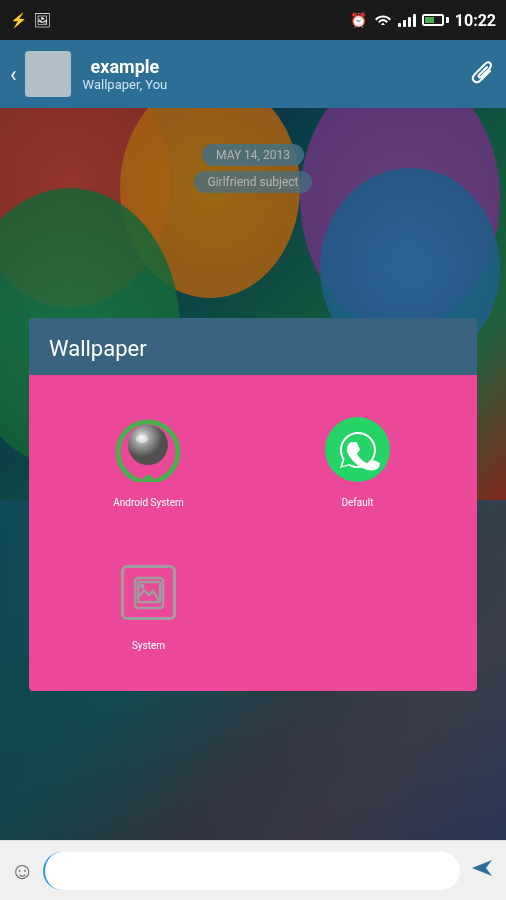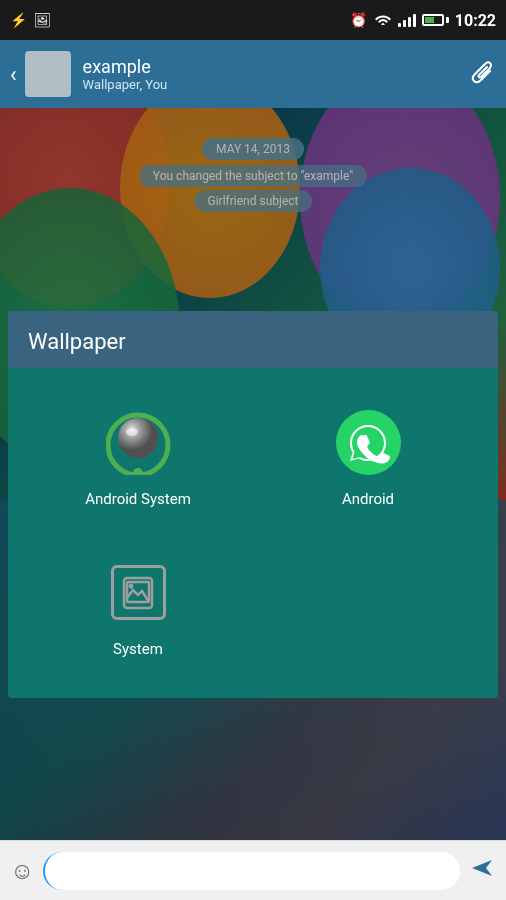--- a/index.html
+++ b/index.html
@@ -83,21 +83,22 @@
       color: #fff;
     }
 
     .title-info {
       flex: 1;
     }
 
     .chat-title {
       color: #fff;
       font-size: 18px;
-      font-weight: normal;
+      font-weight: bold;
+      margin-left: 8px;
     }
 
     .chat-subtitle {
       color: #cde6f5;
       font-size: 13px;
     }
 
     .attach-icon {
       color: #fff;
       font-size: 22px;
@@ -115,21 +116,21 @@
       overflow: hidden;
       z-index: 0;
     }
 
     
     #chat-messages {
       position: absolute;
       top: 108px;
       left: 0;
       width: 100%;
-      padding: 22px 12px;
+      padding: 28px 12px;
       z-index: 10;
     }
 
     .date-badge {
       text-align: center;
       margin: 8px 0;
     }
 
     .date-badge span {
       background: rgba(100, 160, 190, 0.85);
@@ -200,22 +201,22 @@
       width: 100%;
       height: 792px;
       background: rgba(0,0,0,0.3);
       z-index: 50;
       display: flex;
       align-items: center;
       justify-content: center;
     }
 
     #wallpaper-dialog {
-      width: 490px;
-      background: #0f766e;
+      width: 448px;
+      background: #ec4899;
       border-radius: 4px;
       overflow: hidden;
     }
 
     .dialog-header {
       background: #3a6380;
       padding: 18px 20px 14px;
     }
 
     .dialog-title {
@@ -244,21 +245,21 @@
       width: 70px;
       height: 70px;
       margin-bottom: 12px;
       display: flex;
       align-items: center;
       justify-content: center;
     }
 
     .option-label {
       color: #fff;
-      font-size: 15px;
+      font-size: 10px;
     }
 
     
     .whatsapp-icon-wrapper {
       width: 65px;
       height: 65px;
       background: #25d366;
       border-radius: 50%;
       display: flex;
       align-items: center;
@@ -391,23 +392,20 @@
   <div style="position:absolute;width:180px;height:200px;background:radial-gradient(circle,#3498db,#2980b9);border-radius:50%;top:60px;left:320px;opacity:0.85;"></div>
 
   <div style="position:absolute;bottom:0;left:0;width:100%;height:400px;background:linear-gradient(180deg,#1a6b8a,#0d4d6b);opacity:0.7;"></div>
 </div>
 
 <div id="chat-messages">
   <div class="date-badge">
     <span>MAY 14, 2013</span>
   </div>
   <div class="sys-message">
-    <span>You changed the subject to "example"</span>
-  </div>
-  <div class="sys-message">
     <span>Girlfriend subject</span>
   </div>
 </div>
 
 <div id="dialog-overlay">
   <div id="wallpaper-dialog">
     <div class="dialog-header">
       <div class="dialog-title">Wallpaper</div>
     </div>
     <div class="dialog-body">
@@ -445,21 +443,21 @@
       <div class="wallpaper-option">
         <div class="option-icon">
           <div class="whatsapp-icon-wrapper">
             <svg width="44" height="44" viewBox="0 0 44 44" fill="white">
               <path d="M22 4 C12 4 4 12 4 22 C4 25.5 5 28.8 6.7 31.6 L4 40 L12.6 37.4 C15.3 39 18.5 40 22 40 C32 40 40 32 40 22 C40 12 32 4 22 4Z"></path>
               <path d="M22 6 C13.2 6 6 13.2 6 22 C6 25.2 6.9 28.2 8.5 30.8 L6.5 38 L13.8 36 C16.4 37.6 19.1 38 22 38 C30.8 38 38 30.8 38 22 C38 13.2 30.8 6 22 6Z" fill="#25d366"></path>
               <path d="M16 14 C15.5 14 14.5 14.2 13.7 15.1 C12.9 16 11 17.8 11 21.5 C11 25.2 13.8 28.7 14.2 29.2 C14.6 29.7 19.5 37.2 26.8 40.3 C28.9 41.2 30.5 41.7 31.8 42.1 C33.9 42.7 35.8 42.6 37.3 42.4 C39 42.1 42.5 40.5 43.2 38.7 C44 36.9 44 35.4 43.8 35.1 C43.6 34.8 43.1 34.6 42.3 34.2 C41.5 33.8 37.8 32 37.1 31.7 C36.4 31.4 35.9 31.3 35.4 32.1 C34.9 32.9 33.5 34.6 33.1 35.1 C32.7 35.6 32.2 35.7 31.5 35.3 C30.7 34.9 28.3 34.1 25.4 31.5 C23.2 29.5 21.7 27.1 21.3 26.3 C20.9 25.5 21.3 25.1 21.7 24.7 C22.1 24.3 22.5 23.7 22.9 23.3 C23.3 22.9 23.4 22.6 23.7 22.1 C24 21.6 23.8 21.1 23.6 20.8 C23.4 20.5 21.9 16.8 21.3 15.3 C20.7 13.8 20.1 14 19.7 14 C19.3 14 18.8 13.9 18.3 13.9 C17.8 13.9 17 14.1 16.2 14.9" fill="white"></path>
             </svg>
           </div>
         </div>
-        <div class="option-label">Android</div>
+        <div class="option-label">Default</div>
       </div>
 
       <div class="wallpaper-option">
         <div class="option-icon">
           <div class="default-icon">
             <svg width="38" height="38" viewBox="0 0 38 38" fill="none" stroke="#9e9e9e" stroke-width="2.5">
 
               <rect x="5" y="4" width="28" height="30" rx="3" ry="3"></rect>
 
               <rect x="8" y="8" width="22" height="20" rx="1"></rect>

